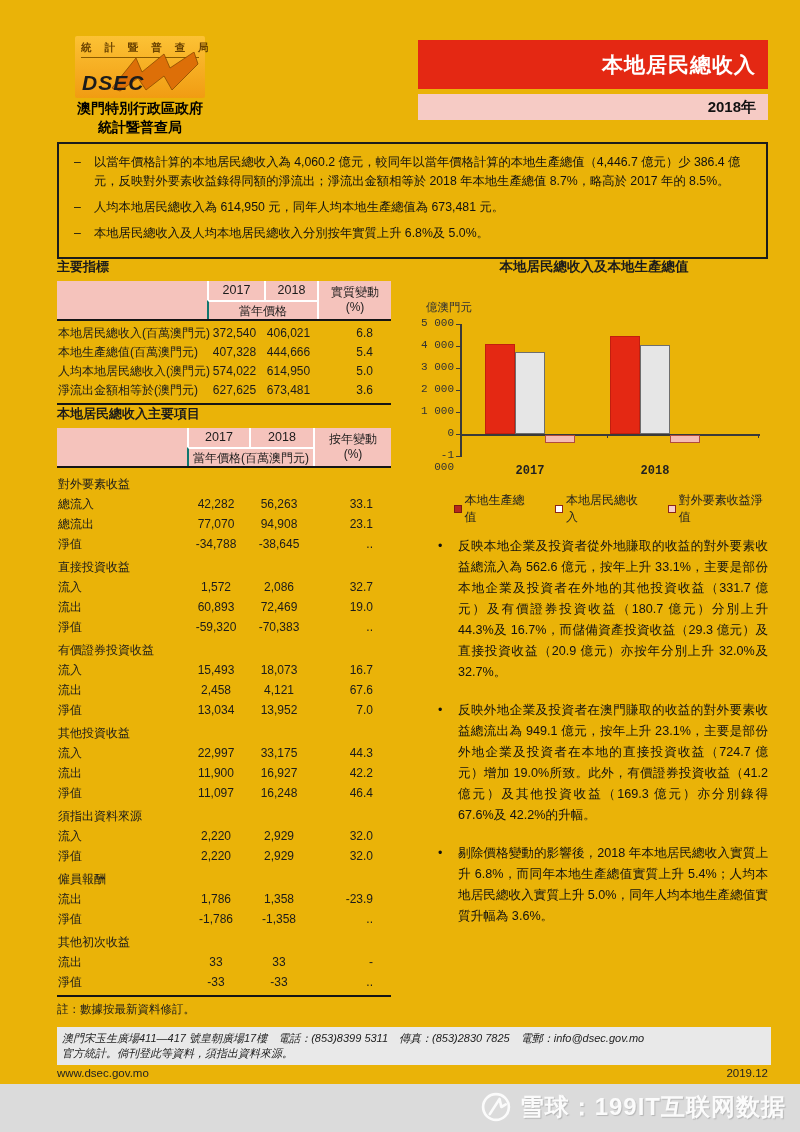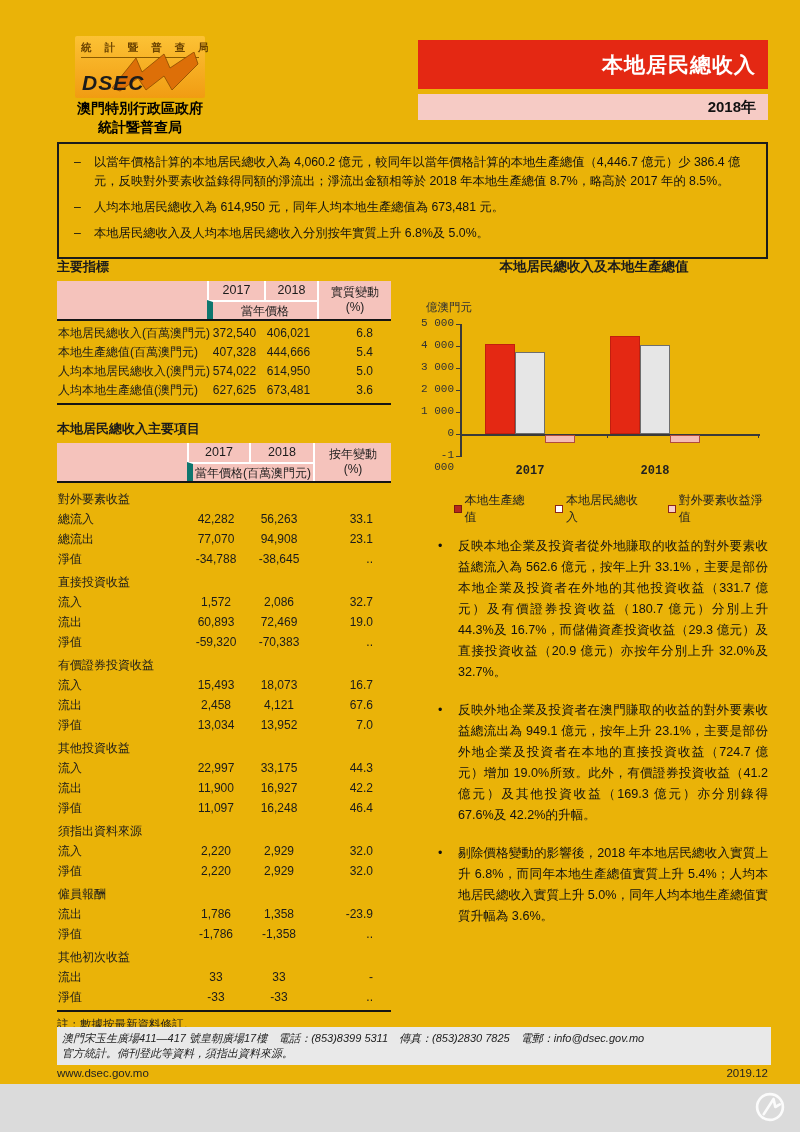--- a/index.html
+++ b/index.html
@@ -38,21 +38,21 @@
   .tbl { margin-bottom:0; }
   .thead { border-bottom:2px solid #151515; display:grid; grid-auto-rows:19px; }
   .t1-grid { grid-template-columns:150px 57px 53px 74px; }
   .t2-grid { grid-template-columns:130px 62px 64px 78px; }
   .hcell { background:#F5C3BC; font-size:12px; text-align:center; line-height:19px; }
   .h-blank { grid-column:1; grid-row:1/3; }
   .h-y1 { grid-column:2; grid-row:1; border-left:2px solid #fff; font-size:12.5px; }
   .h-y2 { grid-column:3; grid-row:1; border-left:2px solid #fff; font-size:12.5px; }
   .h-chg { grid-column:4; grid-row:1/3; border-left:2px solid #fff; display:flex; flex-direction:column;
     justify-content:center; line-height:15px; font-size:12px; }
-  .h-sub { grid-column:2/4; grid-row:2; border-left:6px solid #0f766e; border-top:2px solid #fff; }
+  .h-sub { grid-column:2/4; grid-row:2; border-left:2px solid #0f766e; border-top:2px solid #fff; }
   .tbody { padding-top:3px; border-bottom:2px solid #151515; padding-bottom:3px; }
   .trow { display:grid; }
   .t1-body .trow { height:19px; line-height:19px; }
   .t2-body .trow { height:20px; line-height:20px; }
   .c-label { font-size:12px; padding-left:1px; white-space:nowrap; }
   .c-num { font-size:12px; text-align:center; }
   .t1-grid .c-n1 { padding-right:2px; } .t1-grid .c-n2 { padding-right:4px; }
   .t2-grid .c-n1 { padding-right:4px; } .t2-grid .c-n2 { padding-right:4px; }
   .c-chg { font-size:12px; text-align:right; padding-right:18px; }
   .sec-name { font-size:12px; height:20px; line-height:20px; margin-top:3px; padding-left:1px; }
@@ -151,29 +151,29 @@
             <div class="c-num c-n2">444,666</div>
             <div class="c-chg">5.4</div>
           </div>
           <div class="trow t1-grid">
             <div class="c-label">人均本地居民總收入(澳門元)</div>
             <div class="c-num c-n1">574,022</div>
             <div class="c-num c-n2">614,950</div>
             <div class="c-chg">5.0</div>
           </div>
           <div class="trow t1-grid">
-            <div class="c-label">人均本地生產總值(澳門元)</div>
+            <div class="c-label">淨流出金額相等於(澳門元)</div>
             <div class="c-num c-n1">627,625</div>
             <div class="c-num c-n2">673,481</div>
             <div class="c-chg">3.6</div>
           </div>
         </div>
     </div>
 
-    <div class="section-title" style="margin-top:15px;">本地居民總收入主要項目</div>
+    <div class="section-title" style="margin-top:0;">本地居民總收入主要項目</div>
 
     <div class="tbl">
       <div class="thead t2-grid">
         <div class="hcell h-blank"></div>
         <div class="hcell h-y1">2017</div>
         <div class="hcell h-y2">2018</div>
         <div class="hcell h-chg">
           <div>按年變動</div>
           <div>(%)</div>
         </div>
@@ -362,16 +362,17 @@
   <div class="site-row">
     <div>www.dsec.gov.mo</div>
     <div>2019.12</div>
   </div>
   <div class="watermark-band">
     <div class="watermark">
       <svg class="xq-logo" width="32" height="32" viewBox="0 0 36 36">
         <circle cx="18" cy="18" r="14.5" fill="none" stroke="#FBFBFB" stroke-width="3"></circle>
         <path d="M11 26 L22 9 L24 18 L29 15" fill="none" stroke="#FBFBFB" stroke-width="3" stroke-linejoin="round" stroke-linecap="round"></path>
       </svg>
+      <span class="watermark-text">雪球：199IT互联网数据</span>
     </div>
   </div>
 
 </div>
 
 </body></html>

